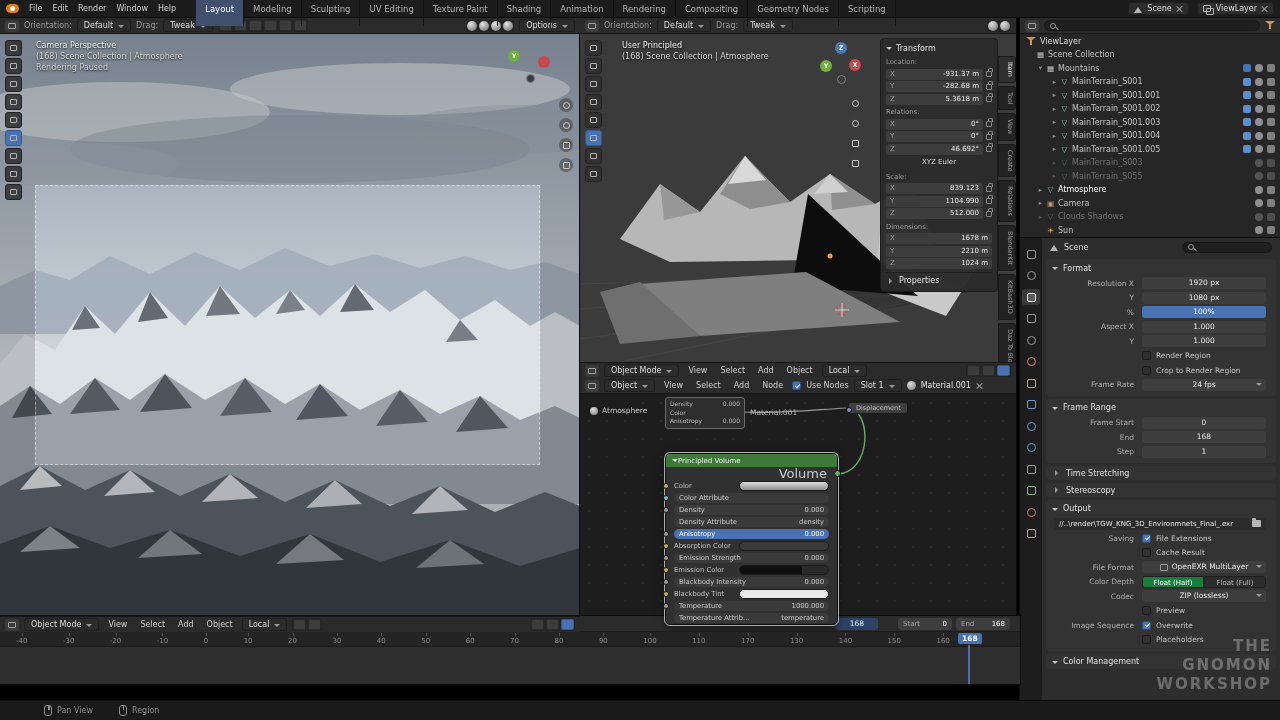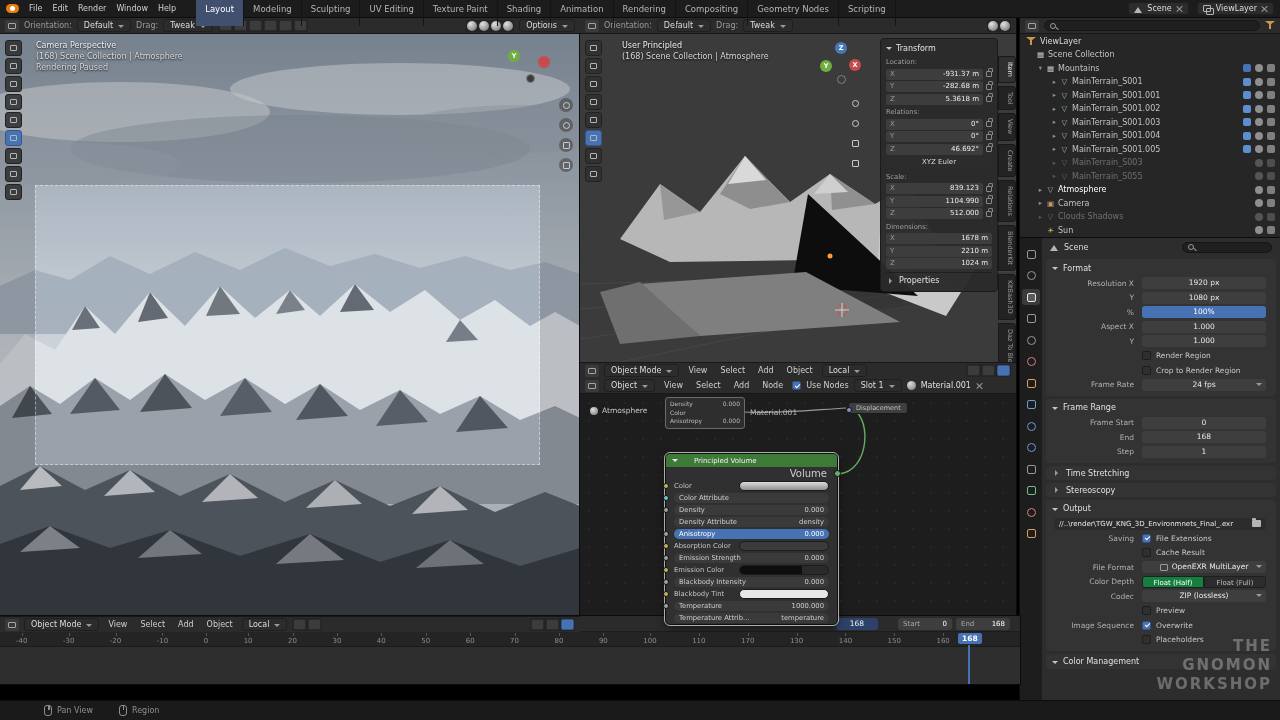--- a/index.html
+++ b/index.html
@@ -89,23 +89,23 @@
   #shader .vph{height:16px}
   .ncanvas{position:absolute;left:0;right:0;top:16px;bottom:0;background:#1d1d1d;background-image:radial-gradient(circle,#272727 0.8px,transparent 0.9px);background-size:18px 18px;overflow:hidden}
   .noodles{position:absolute;inset:0;z-index:1}
   .bcrumb{position:absolute;left:10px;top:12px;display:flex;gap:4px;align-items:center;color:#c9c9c9;font-size:7.5px;z-index:2}
   .bcrumb2{position:absolute;left:170px;top:14px;color:#b5b5b5;font-size:7.5px;z-index:2}
   .dragnode{position:absolute;left:85px;top:3px;width:80px;background:rgba(46,46,46,.97);border:1px solid #6a6a6a;border-radius:3px;padding:2px 4px;z-index:5}
   .drow{display:flex;justify-content:space-between;font-size:6px;height:8.5px;line-height:8.5px;color:#bbb}
   .dispchip{position:absolute;left:268px;top:8px;background:#3f3f3f;border:1px solid #1a1a1a;border-radius:3px;padding:1px 6px 1px 7px;font-size:6.5px;color:#c0c0c0;z-index:3}
   .dsock{position:absolute;left:-3px;top:4px;width:6px;height:6px;border-radius:50%;background:#8c8cc8;border:1px solid #111}
   .pvnode{position:absolute;left:85px;top:59px;width:173px;background:#303030;border:1px solid #0f0f0f;outline:1px solid rgba(255,255,255,.65);border-radius:5px;z-index:4;box-shadow:0 3px 8px rgba(0,0,0,.5)}
-  .nhead{display:flex;align-items:center;gap:16px;background:#3d7a38;border-radius:4px 4px 0 0;height:13px;padding:0 6px;font-size:7px;color:#f2f2f2}
+  .nhead{display:flex;align-items:center;gap:0;background:#3d7a38;border-radius:4px 4px 0 0;height:13px;padding:0 6px;font-size:7px;color:#f2f2f2}
   .nhead .tri.open{border-top-color:#e8e8e8;margin-top:3px}
-  .nout{display:flex;justify-content:flex-end;align-items:center;height:12px;padding-right:10px;font-size:10px;color:#ccc;position:relative}
+  .nout{display:flex;justify-content:flex-end;align-items:center;height:12px;padding-right:10px;font-size:13px;color:#ccc;position:relative}
   .outsock{position:absolute;right:-4px;top:3px;width:7px;height:7px;border-radius:50%;background:#63b063;border:1px solid #101010}
   .nrow{position:relative;height:11px;margin:1px 8px;display:flex;align-items:center}
   .nsock{position:absolute;left:-11px;top:2.5px;width:6px;height:6px;border-radius:50%;background:#a1a1a1;border:1px solid #101010}
   .sk-y .nsock{background:#c7b35c}
   .sk-c .nsock{background:#6fc3c9}
   .nfield{flex:1;display:flex;justify-content:space-between;background:#3a3a3a;border-radius:5px;padding:0 5px;height:10px;line-height:10px;font-size:6.8px;color:#cfcfcf}
   .t-act .nfield{background:#4772b3;color:#fff}
   .t-col .nfield{background:transparent;padding:0;flex:0 1 auto;color:#c6c6c6}
   .nsw{display:none}
   .t-col .nsw{display:block;position:absolute;right:0;top:0.5px;width:90px;height:10px;border-radius:5px;border:1px solid #1c1c1c}

